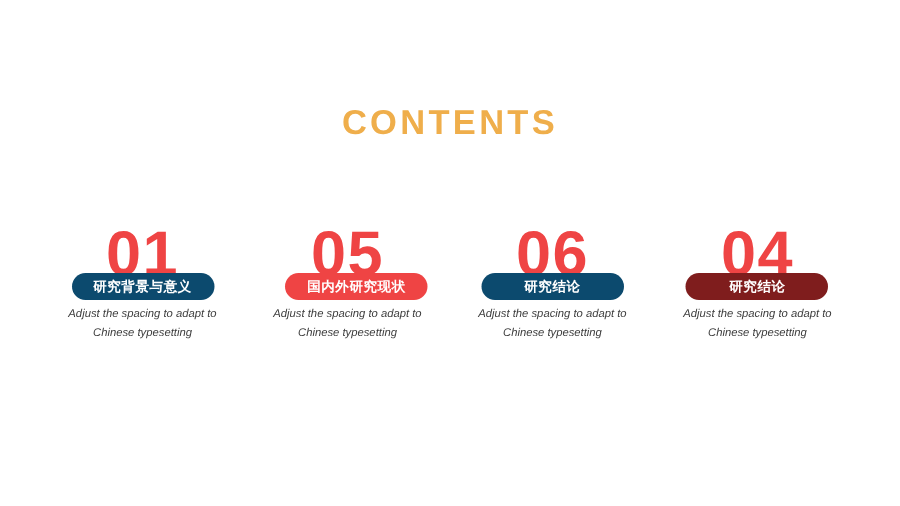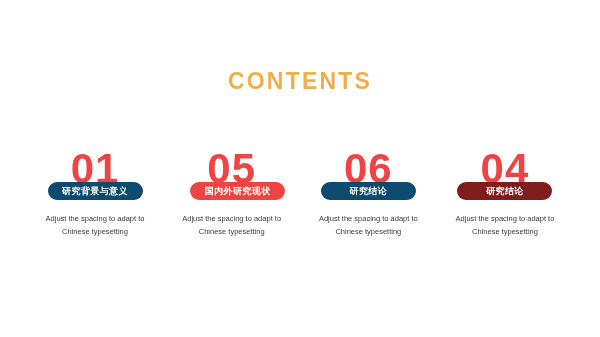--- a/index.html
+++ b/index.html
@@ -94,27 +94,28 @@
     box-sizing: border-box;
     font-family: "DejaVu Sans", "Liberation Sans", sans-serif;
     white-space: nowrap;
   }
   .pill.gray   { background: #0c4a6e; }
   .pill.orange { background: #ef4444; margin-left: 12px; }
   .pill.green  { background: #7f1d1d; }
 
   
   .col-desc {
-    margin-top: 12px;
+    margin-top: 2px;
     width: 128px;
     text-align: center;
     font-size: 7.5px;
     line-height: 1.75;
     color: #3c3c3c;
     font-family: "Liberation Sans", "DejaVu Sans", sans-serif;
+    font-style: italic;
   }
   .col-desc .line { display: block; }
 </style>
 </head>
 <body>
 
 <div class="slide">
 
   <div class="title-wrap">
     <span class="slide-title">CONTENTS</span>

